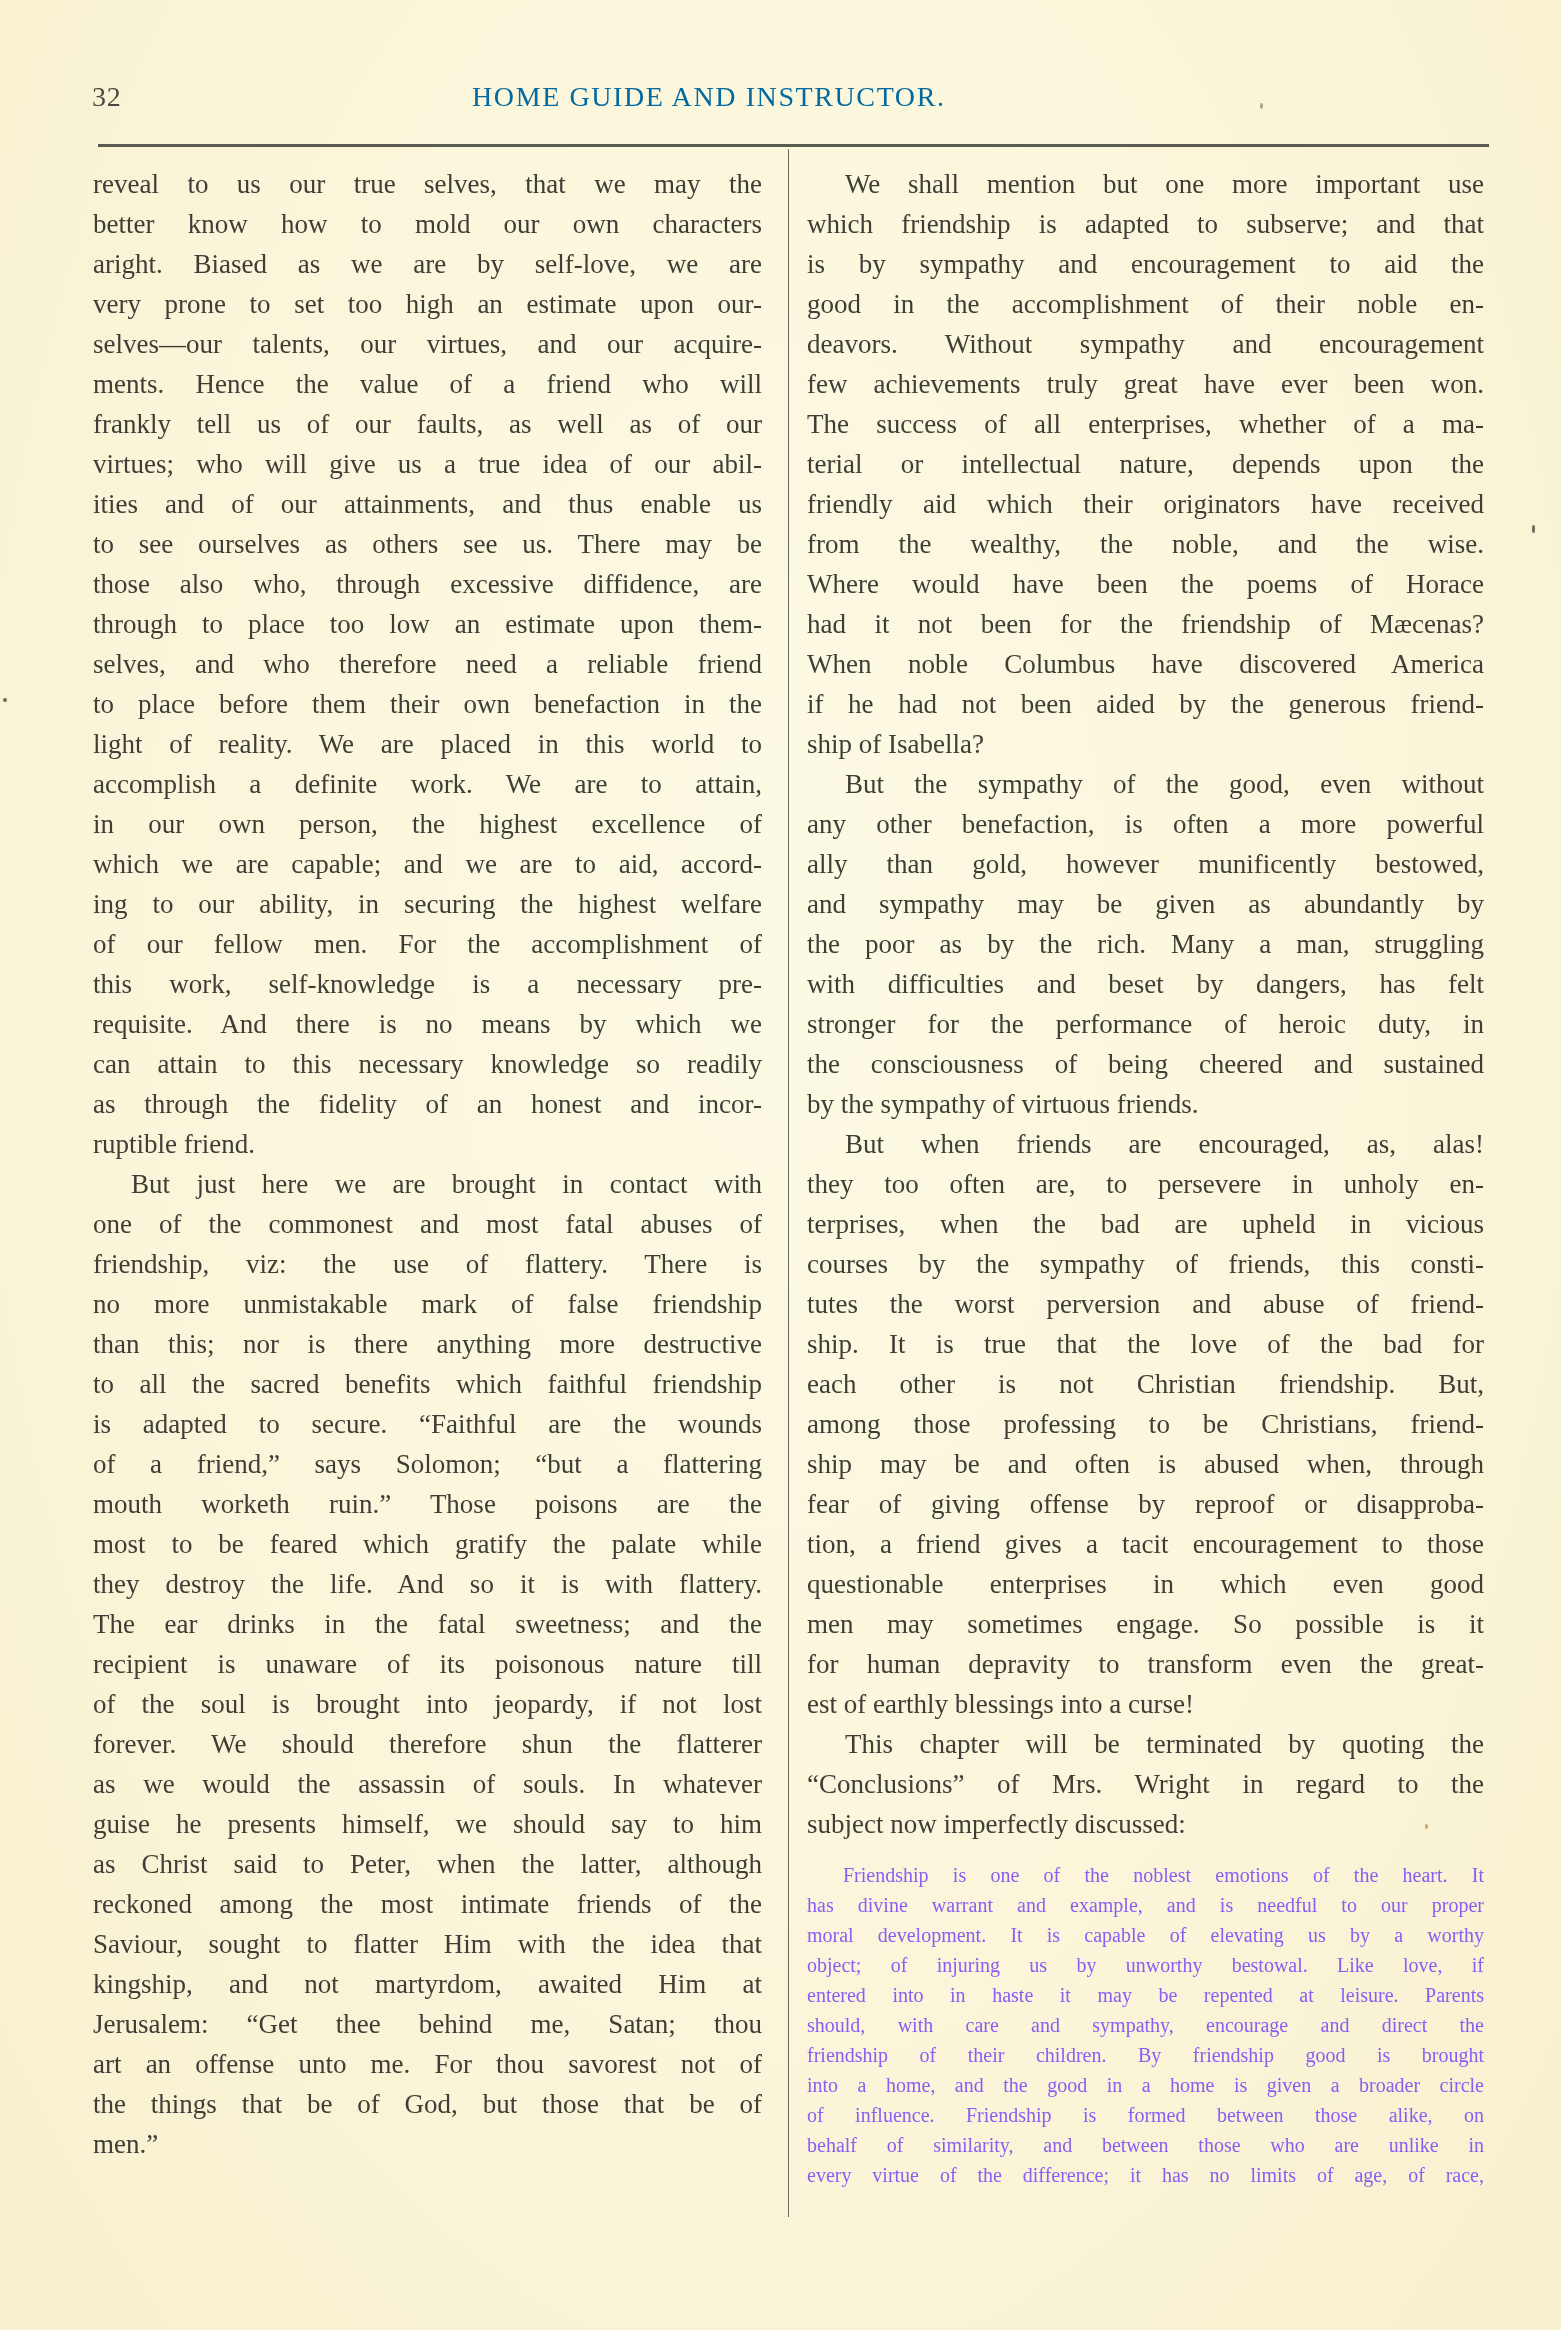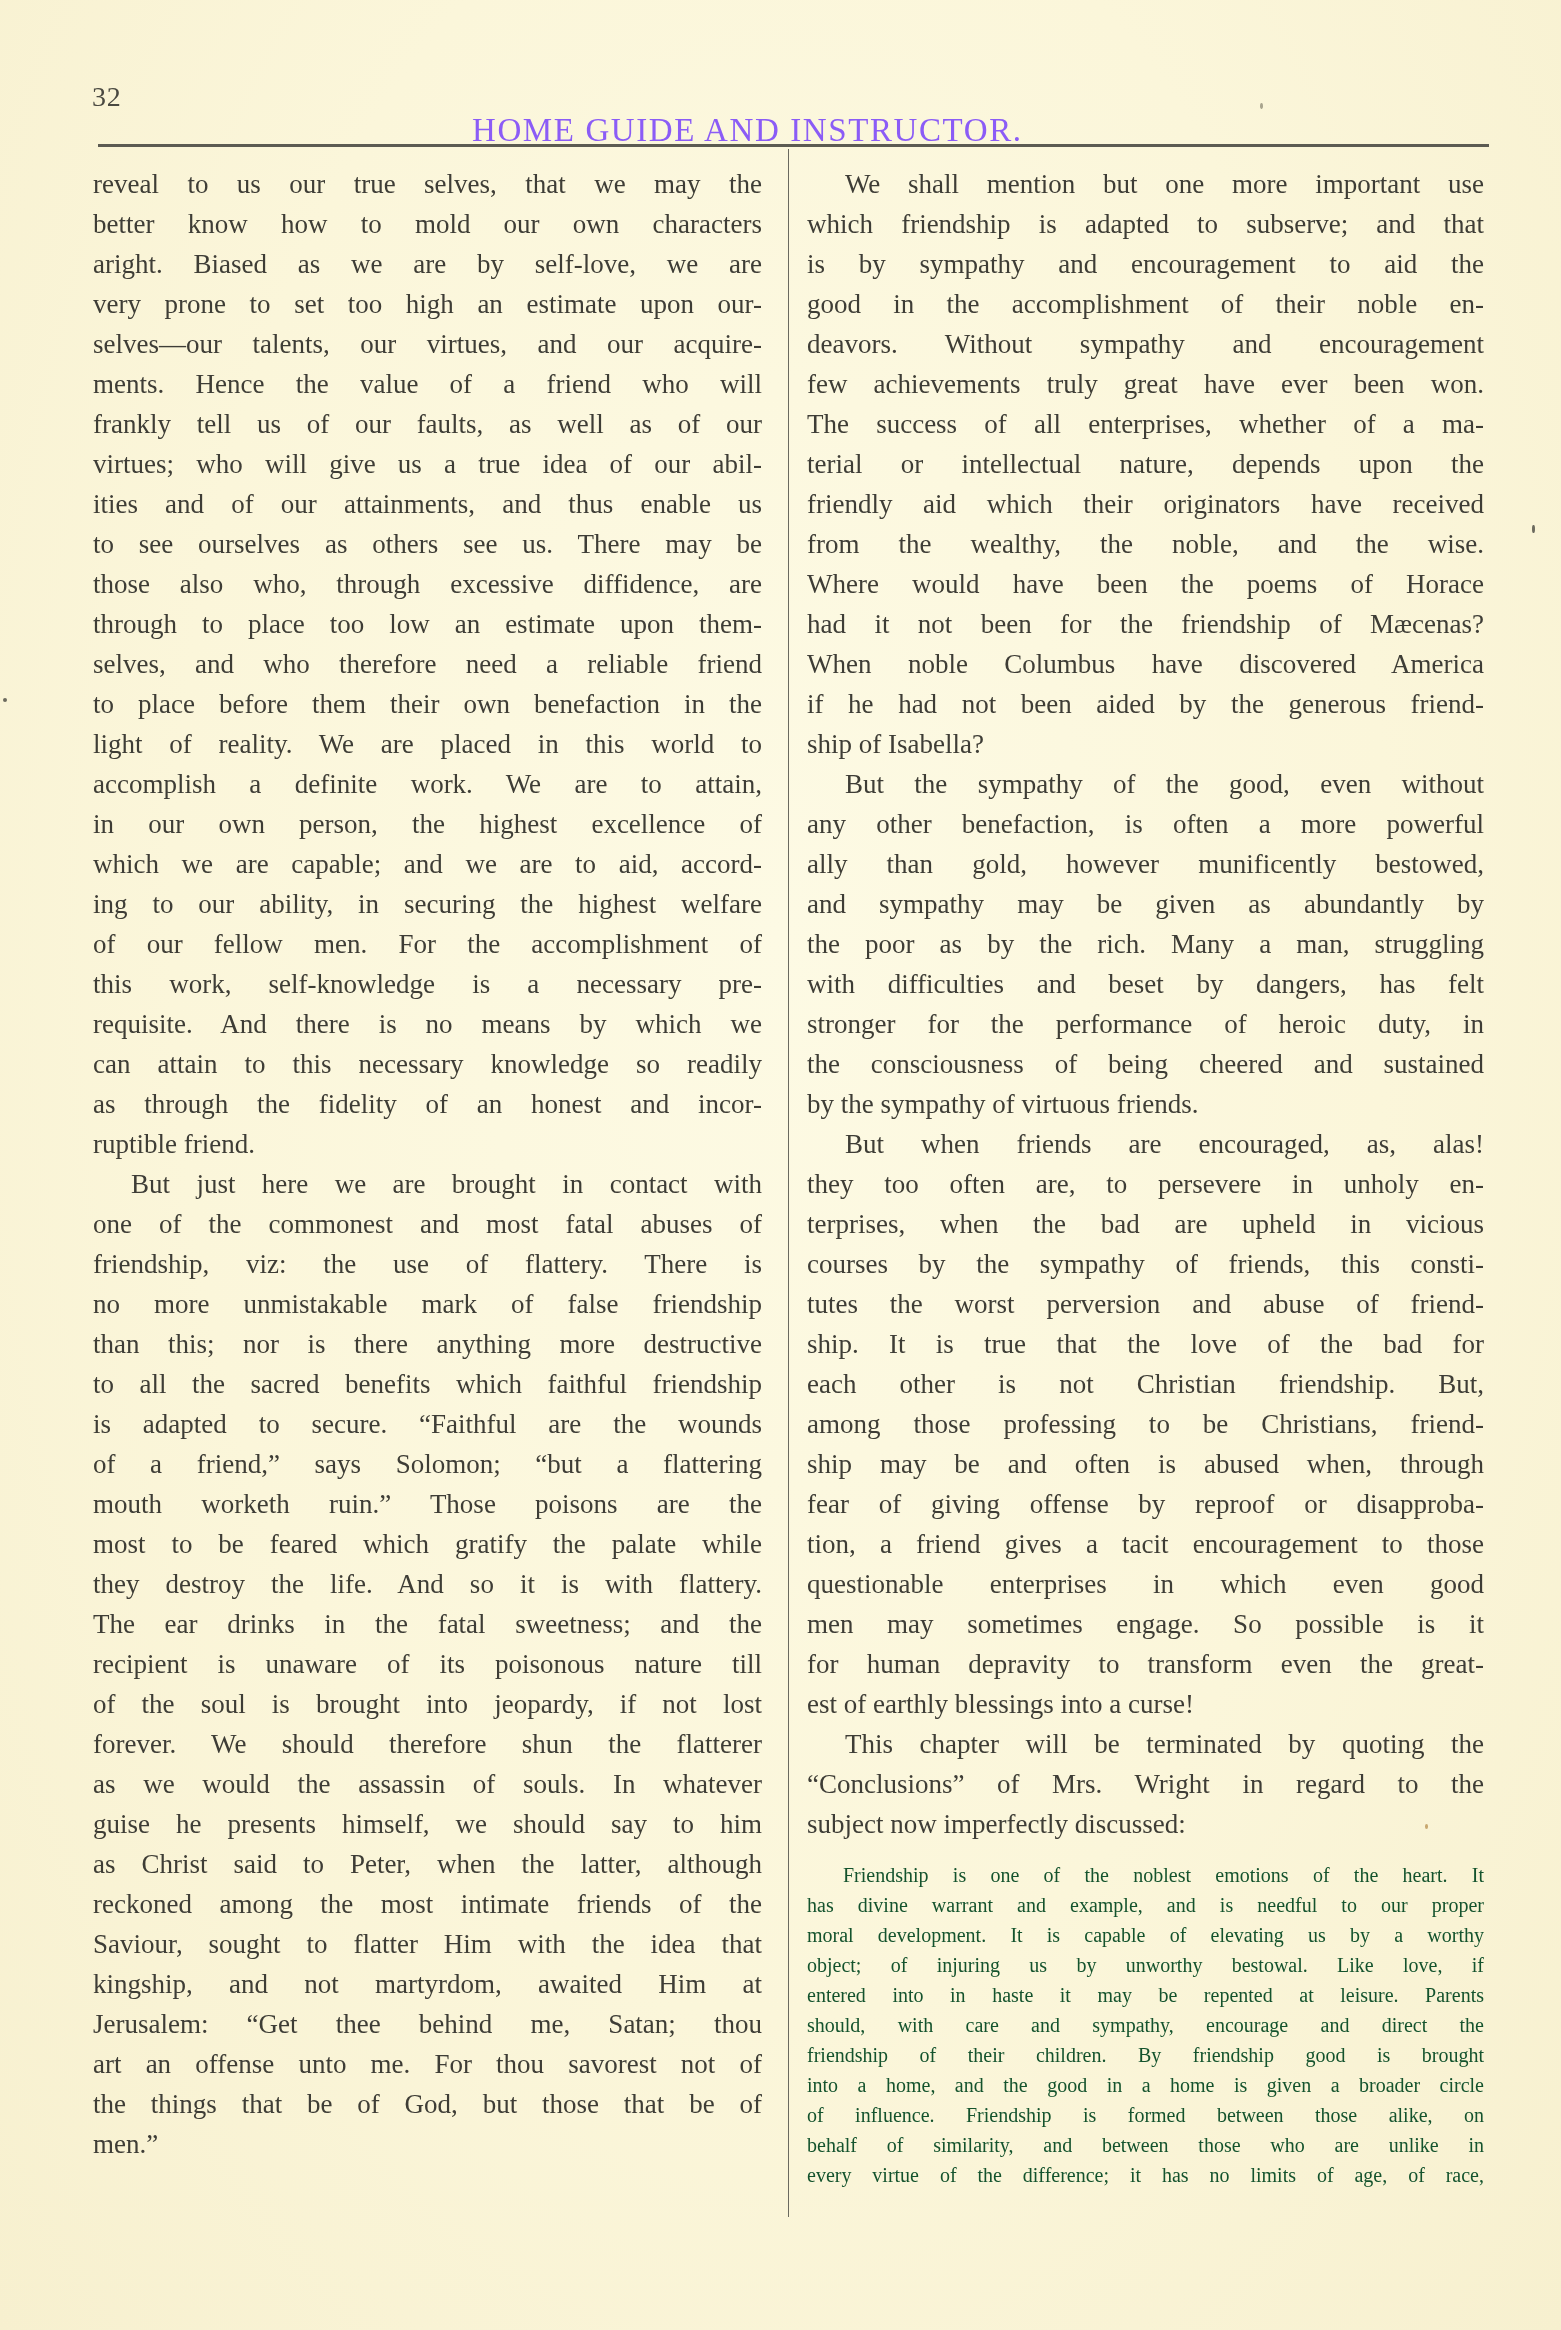--- a/index.html
+++ b/index.html
@@ -16,21 +16,21 @@
     background:
       radial-gradient(ellipse at 50% 40%, #fdfae4 0%, #fbf6da 55%, #f7f0cf 100%);
   }
   .header { position: absolute; top: 76px; left: 0; width: 1510px; height: 49px; }
   .page-number {
     position: absolute; left: 92px; top: 4.9px;
     font-size: 28px; letter-spacing: 0.8px; color: #4a4941;
   }
   .running-title {
     position: absolute; left: 472px; top: 4.9px;
-    font-size: 33px; letter-spacing: 1.6px; color: #8b5cf6; margin-top: 31px;
+    font-size: 28px; letter-spacing: 1.6px; color: #0369a1;
   }
   .header-rule {
     position: absolute; left: 98px; top: 144px; width: 1391px; height: 2.5px;
     background: #5c5b52;
   }
   .column-divider {
     position: absolute; left: 788px; top: 149px; width: 0.8px; height: 2068px;
     background: #6a695f;
   }
   .column {
@@ -39,21 +39,21 @@
   }
   .col-left { left: 93px; width: 669px; }
   .col-right { left: 807px; width: 677px; }
   .line {
     display: block; height: 40px; white-space: nowrap;
     text-align: justify; text-align-last: justify;
   }
   .line.last { text-align-last: left; }
   .line.indent { padding-left: 38px; }
   .quote-block {
-    font-size: 20px; line-height: 30px; margin-top: 16.4px; color: #14532d;
+    font-size: 20px; line-height: 30px; margin-top: 16.4px; color: #8b5cf6;
   }
   .quote-block .line { height: 30px; }
   .quote-block .line.indent { padding-left: 36px; }
   .speck { position: absolute; border-radius: 50%; background: #6c6a5e; }
 </style>
 </head>
 <body>
 
 <div class="page-bg"></div>
 

